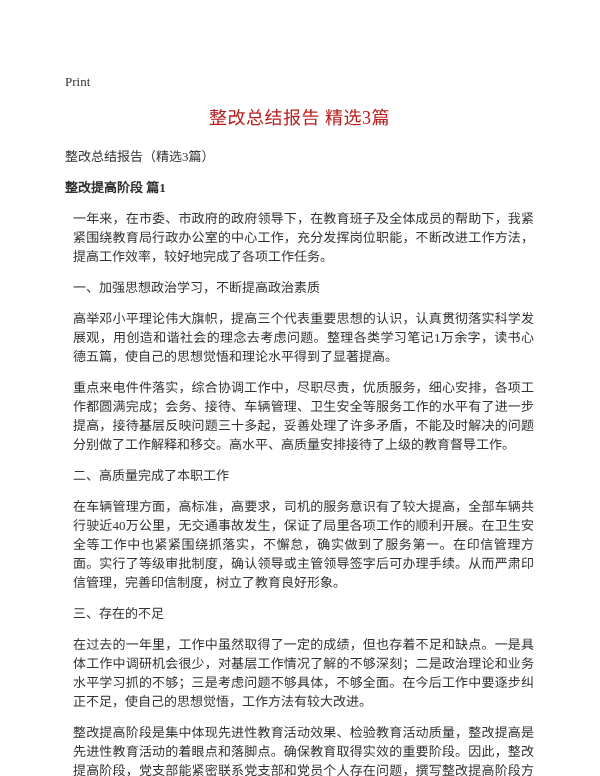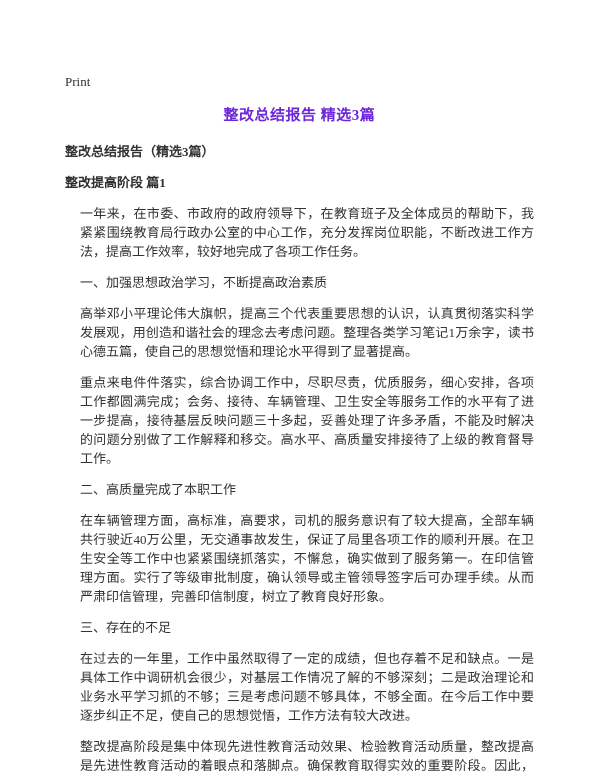--- a/index.html
+++ b/index.html
@@ -23,45 +23,45 @@
   }
   .print-link {
     display: inline-block;
     font-size: 13px;
     color: #333333;
     text-decoration: none;
     margin: 0 8px 13px 0;
     cursor: pointer;
   }
   .doc-title {
-    font-size: 15px;
-    font-weight: bold;
+    font-size: 18px;
+    font-weight: normal;
     text-align: center;
-    color: #6d28d9;
+    color: #b91c1c;
     margin: 0 0 17px 0;
     letter-spacing: 0.5px;
   }
   .doc-subtitle {
     font-size: 13px;
-    font-weight: bold;
+    font-weight: normal;
     margin: 0 0 13px 0;
   }
   .article-block { margin: 0; }
   .sec-heading {
     font-size: 13px;
     font-weight: bold;
     color: #2f2f2f;
     margin: 13px 0 12px 0;
     line-height: 19px;
   }
   .para {
     font-size: 13px;
     line-height: 19px;
     text-align: justify;
-    margin: 12px 0 12px 15px;
+    margin: 12px 0 12px 8px;
     word-break: break-all;
   }
 </style>
 </head>
 <body>
 
 <div class="page">
 
   <a class="print-link">Print</a>
 

